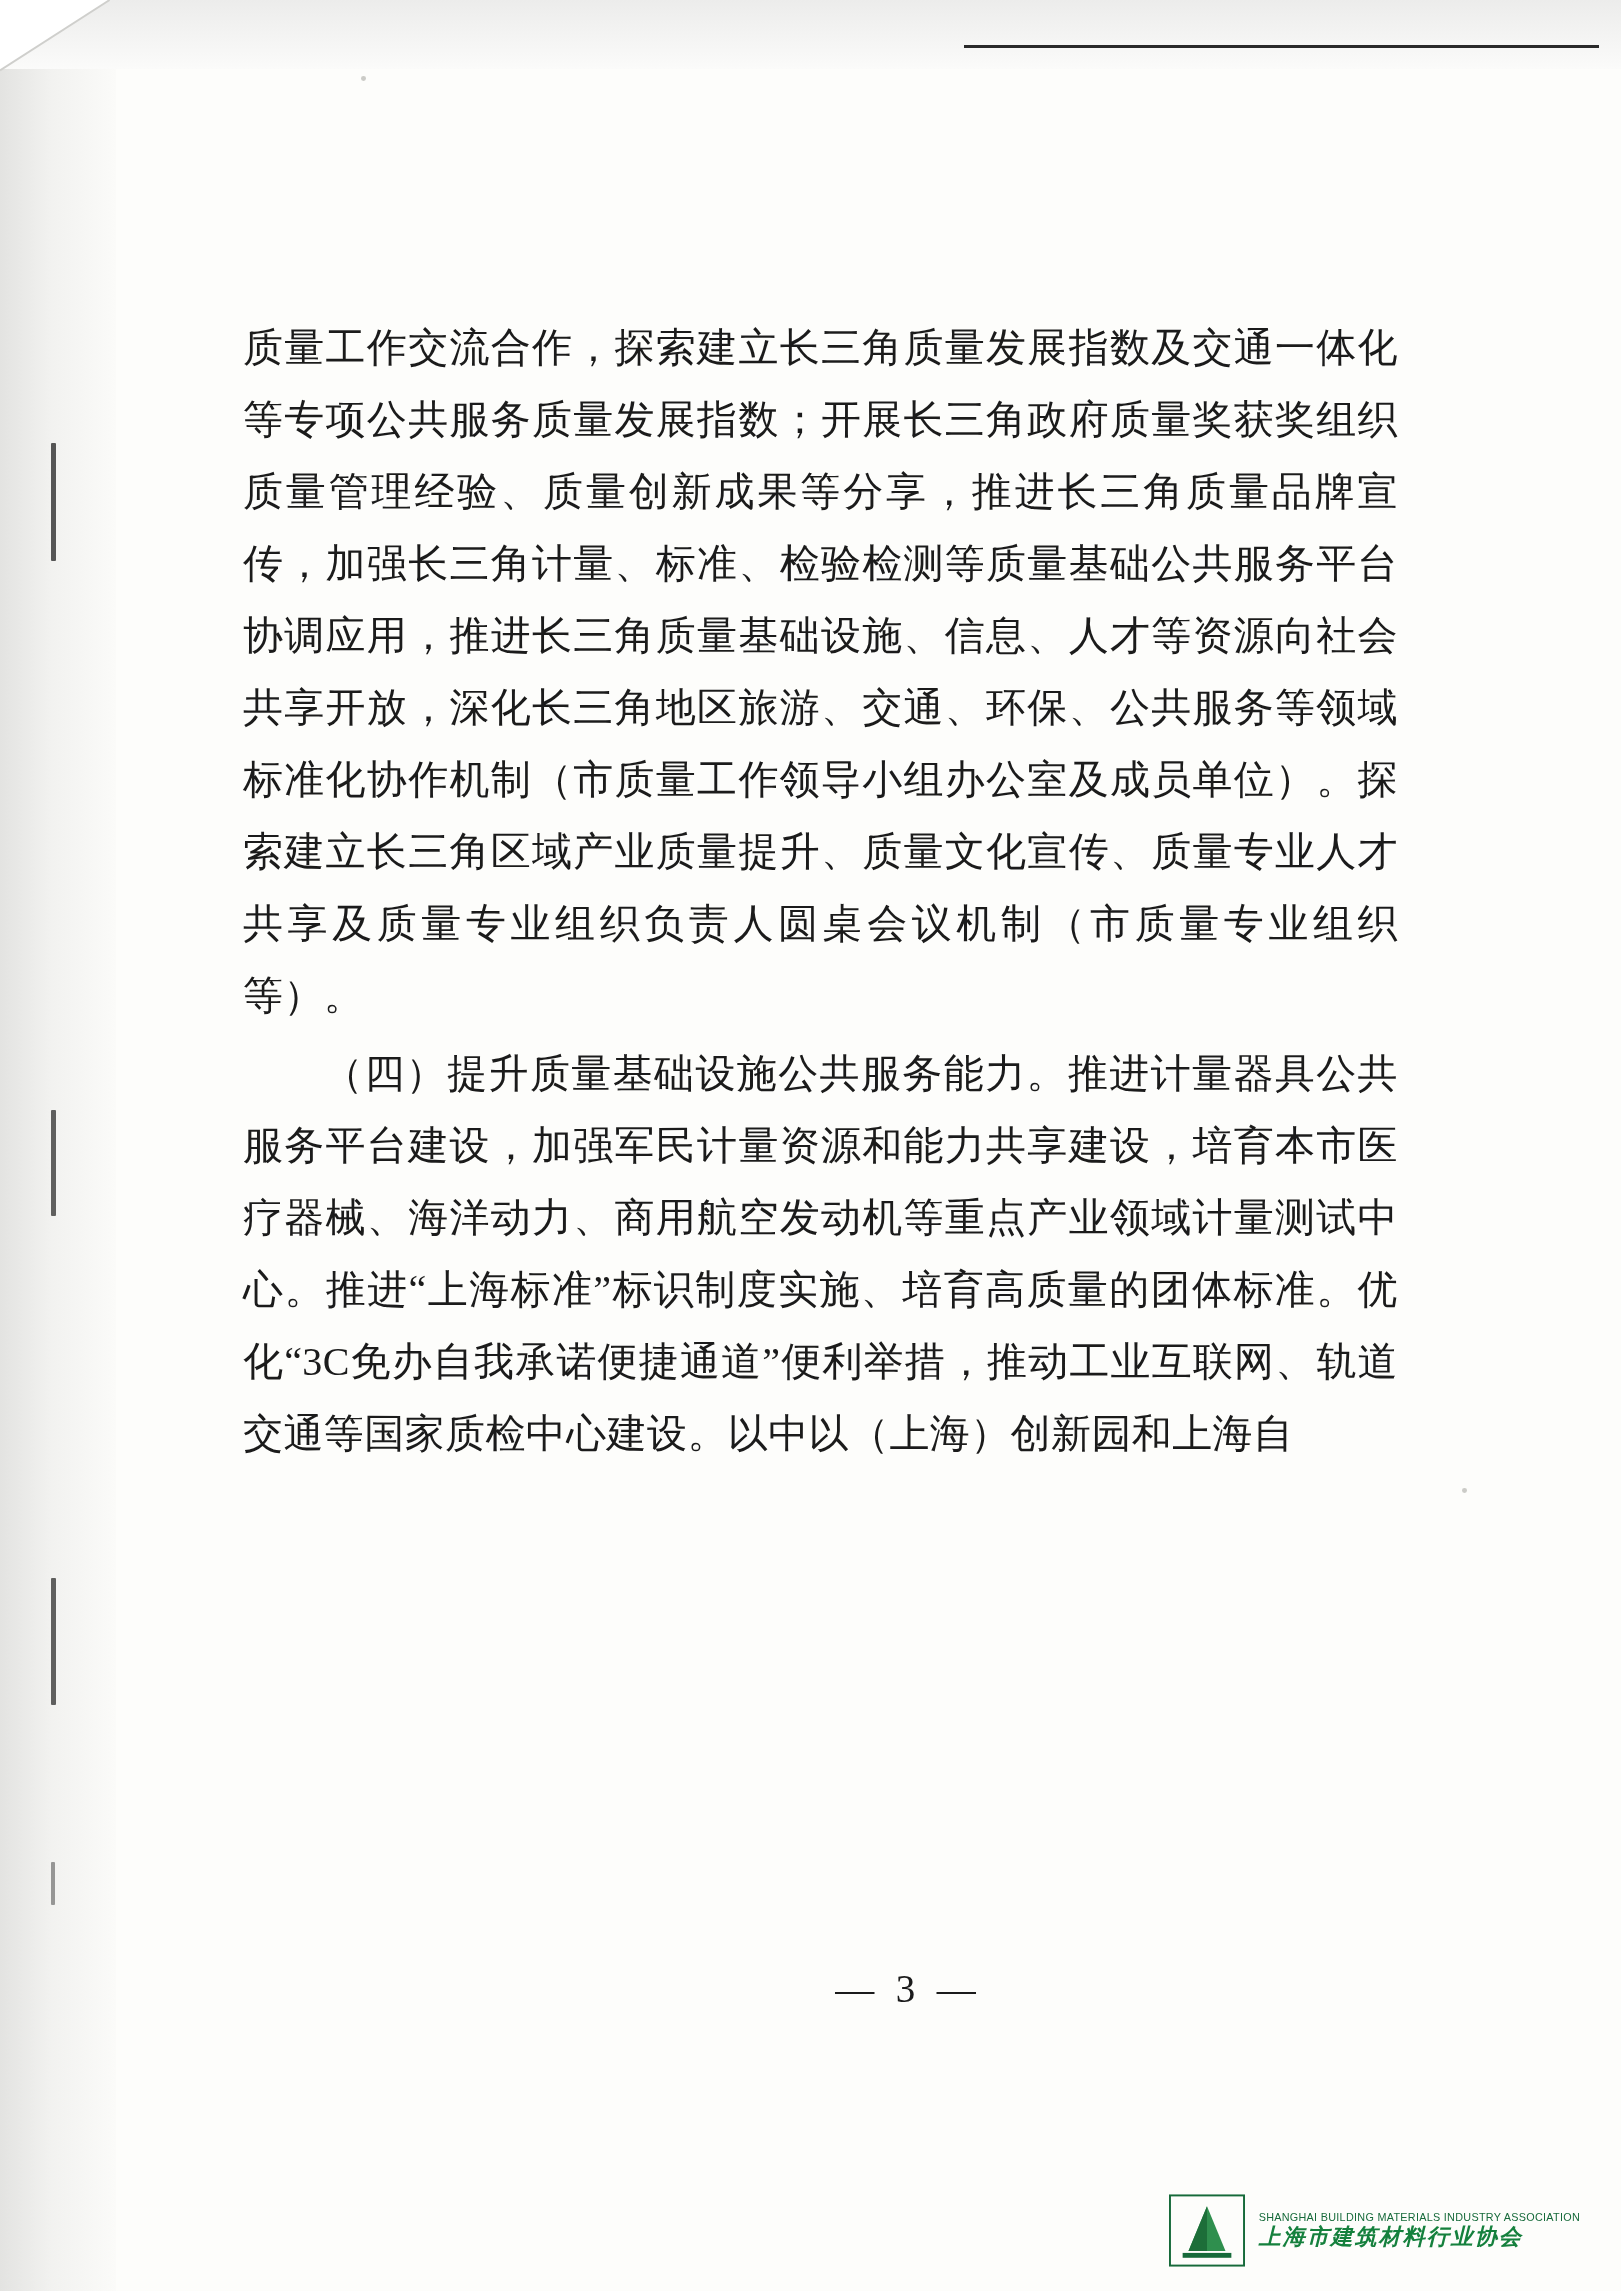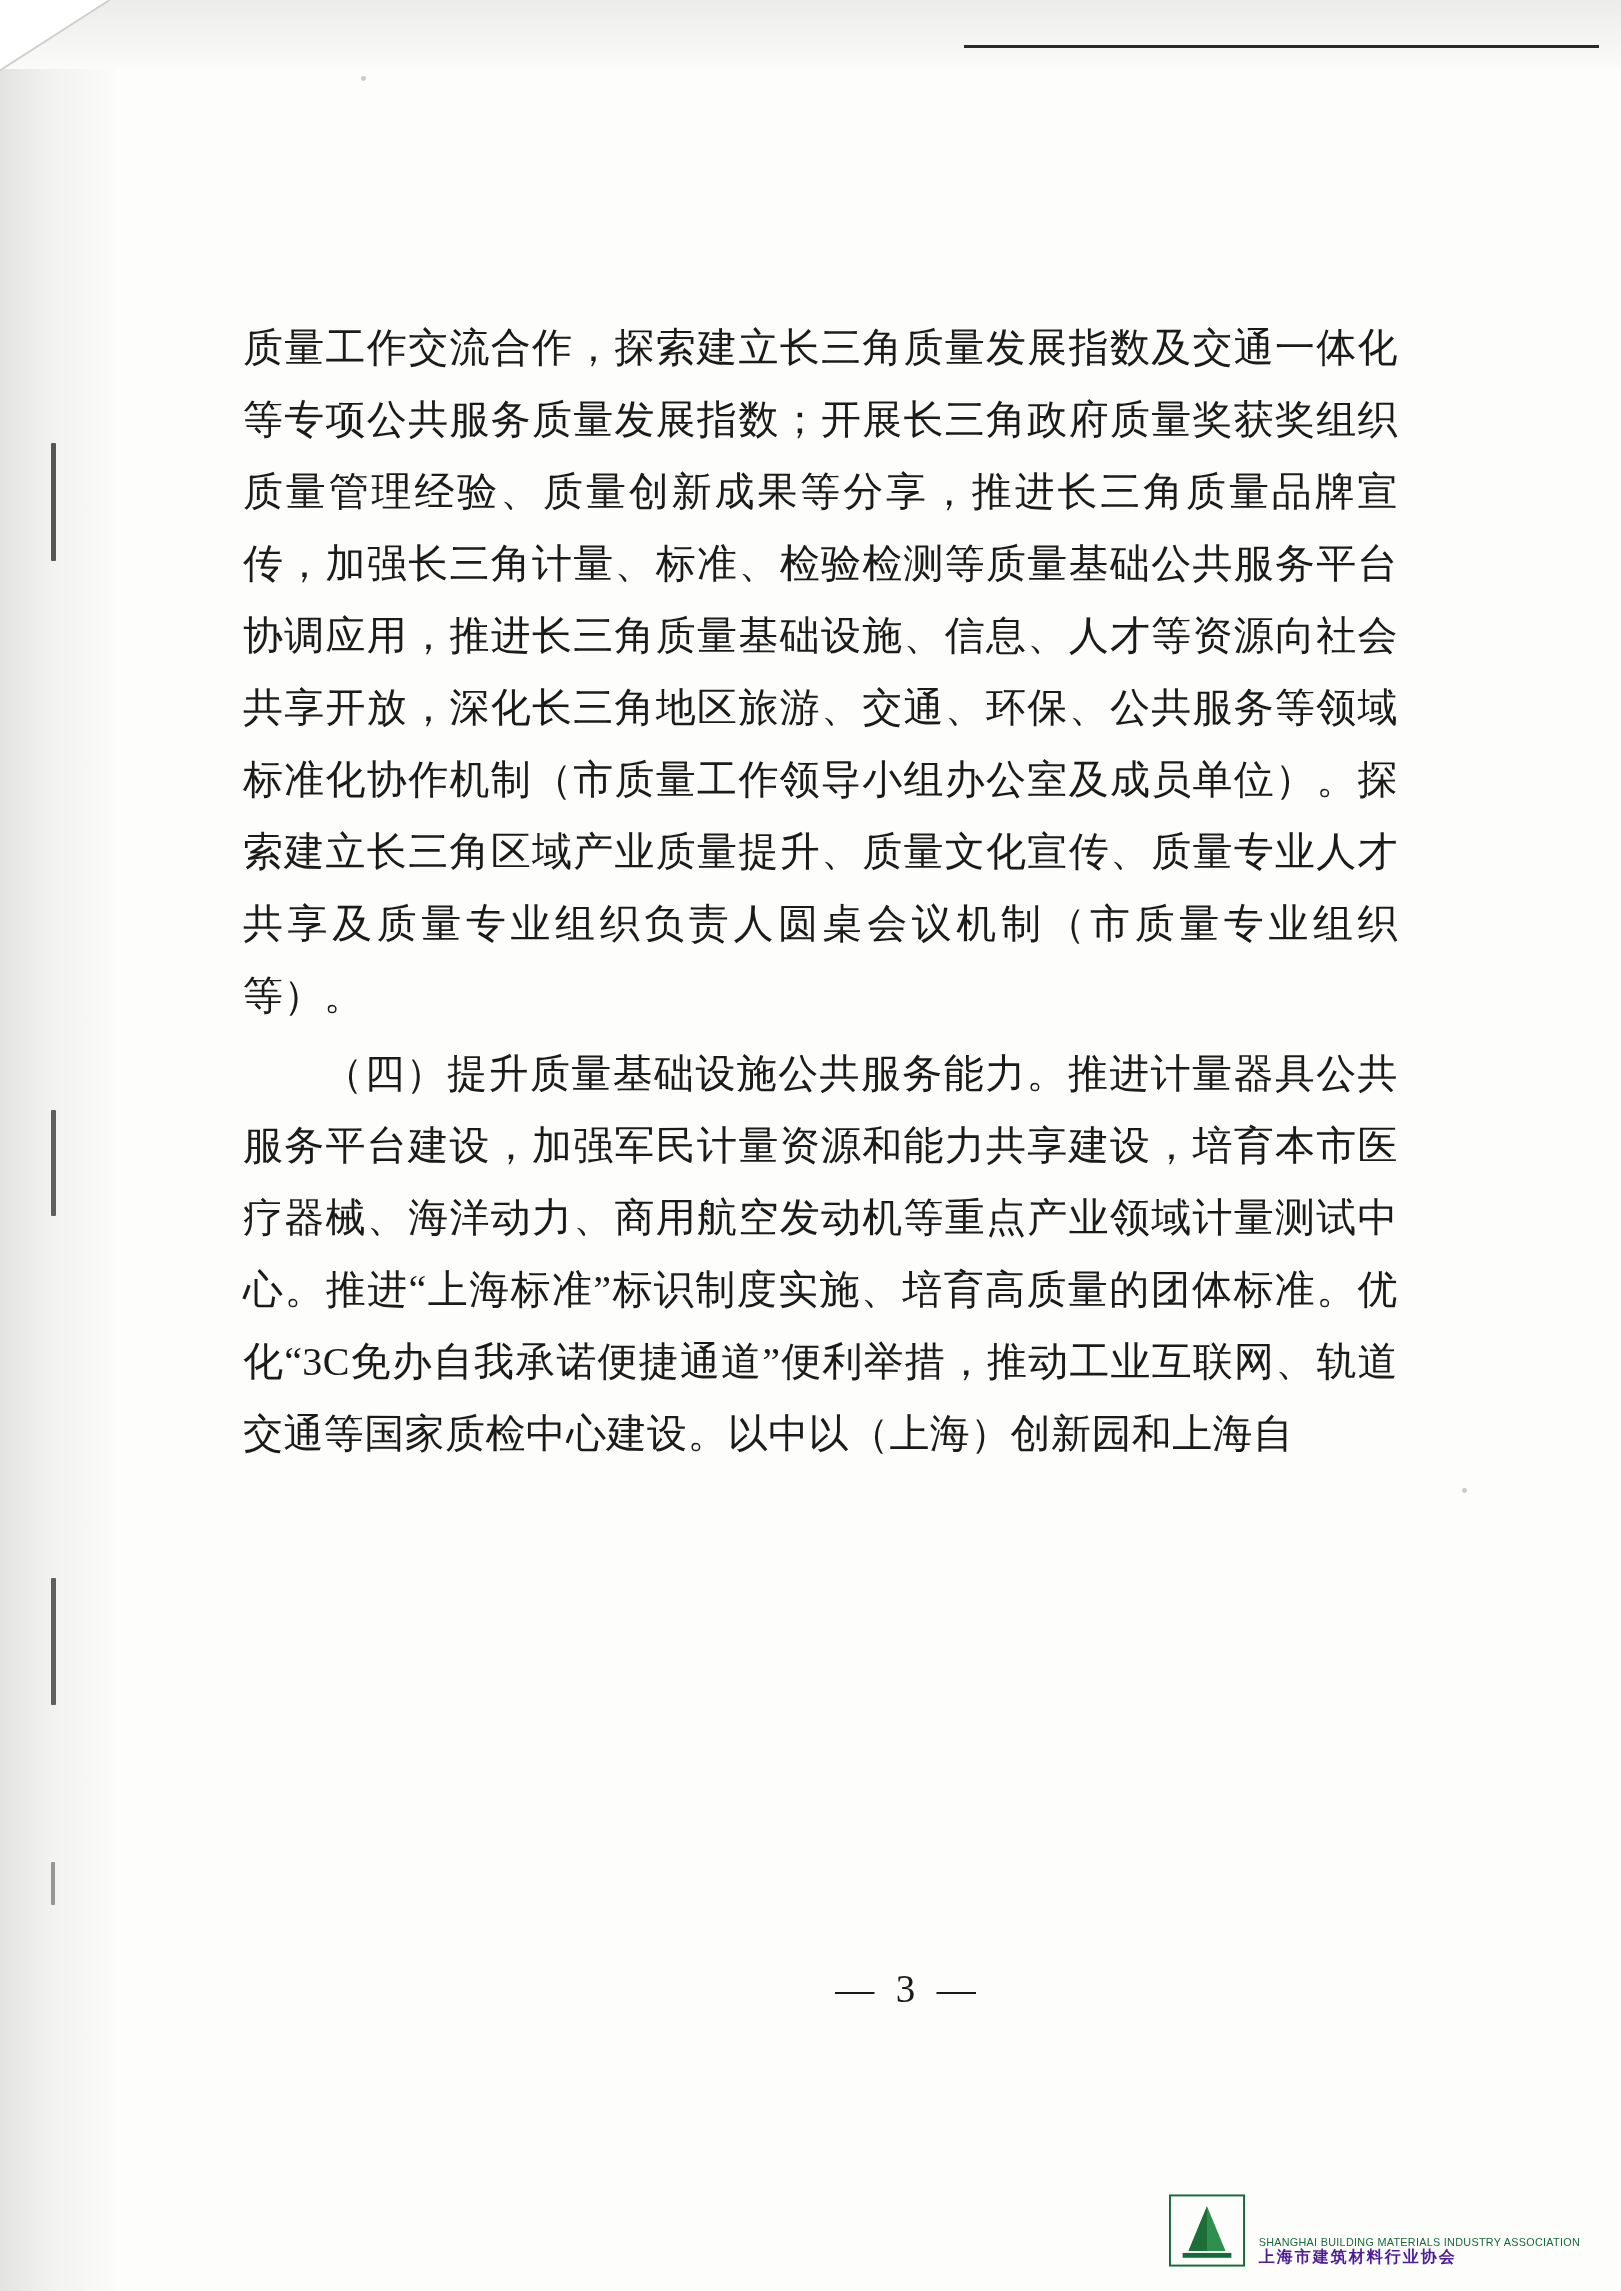--- a/index.html
+++ b/index.html
@@ -96,21 +96,21 @@
     letter-spacing: 5.9px;
     padding-left: 196px;
     box-sizing: border-box;
   }
   
   .footer-stamp {
     position: absolute;
     right: 41px;
     bottom: 25.5px;
     display: flex;
-    align-items: flex-end;
+    align-items: center;
     gap: 13.7px;
     margin-left: 9px;
   }
   .stamp-mark {
     width: 76px;
     height: 73px;
     position: relative;
   }
   .stamp-text {
     display: flex;
@@ -119,26 +119,27 @@
     line-height: 1.15;
   }
   .stamp-en {
     font-size: 10.8px;
     color: #166a3a;
     letter-spacing: 0.3px;
     font-family: "Liberation Sans", sans-serif;
     white-space: nowrap;
   }
   .stamp-cn {
-    font-size: 16px;
-    color: #4c1d95;
+    font-size: 22px;
+    color: #15803d;
     letter-spacing: 2px;
     font-weight: bold;
     font-family: "Liberation Sans", sans-serif;
     white-space: nowrap;
+    font-style: italic;
   }
   .speck {
     position: absolute;
     background: #8d8d88;
     border-radius: 50%;
     opacity: .45;
   }
 </style>
 </head>
 <body>

